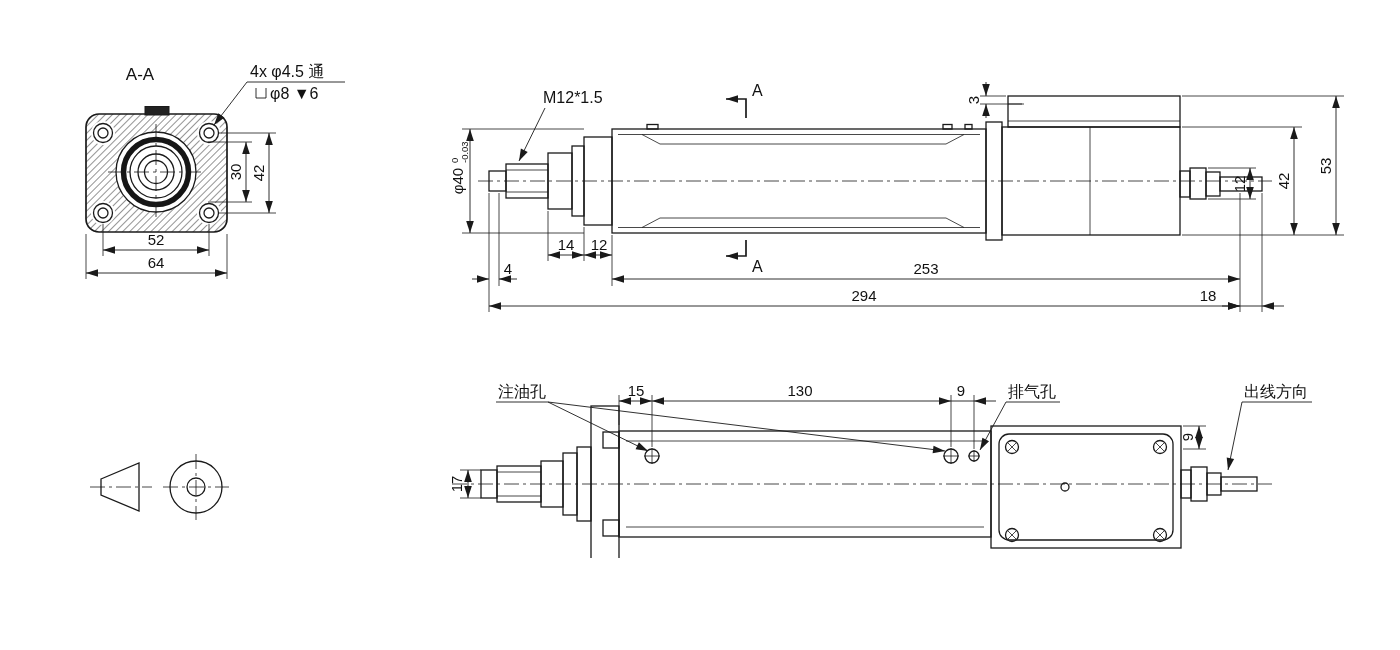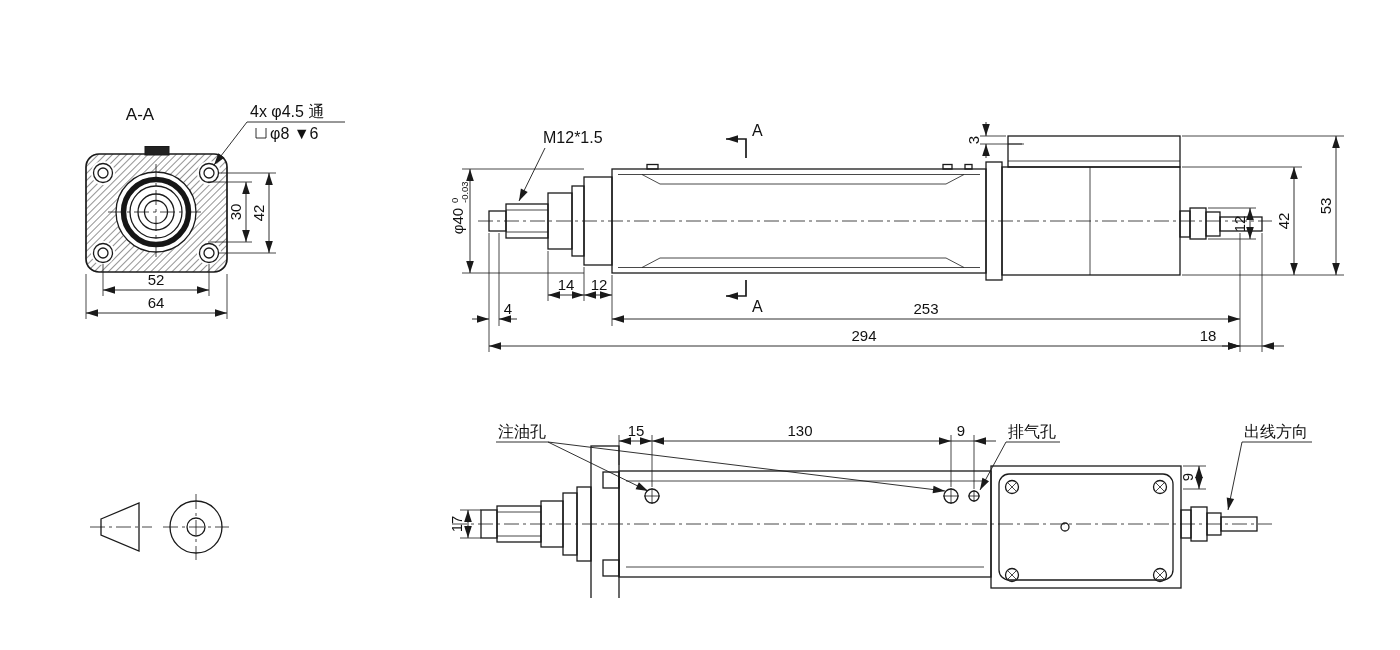--- a/index.html
+++ b/index.html
@@ -1,17 +1,17 @@
 <!DOCTYPE html>
 <html><head>
 <meta charset="utf-8">
 <style>
   html,body{margin:0;padding:0;background:#ffffff;}
   .canvas{width:1400px;height:558px;background:#ffffff;position:relative;overflow:hidden;
-          font-family:"Liberation Sans",sans-serif;margin-top:40px;}
+          font-family:"Liberation Sans",sans-serif;}
   svg text{fill:#111;}
   .ln  {fill:none;stroke:#1a1a1a;stroke-width:1.3;stroke-linejoin:miter;}
   .lnF {fill:#ffffff;stroke:#1a1a1a;stroke-width:1.3;stroke-linejoin:miter;}
   .thk {fill:none;stroke:#1a1a1a;stroke-width:1.7;}
   .thin{fill:none;stroke:#1a1a1a;stroke-width:0.8;}
   .dim {fill:none;stroke:#1a1a1a;stroke-width:0.9;}
   .cl  {fill:none;stroke:#1a1a1a;stroke-width:0.8;stroke-dasharray:15 4 3 4;}
   .txt {font-size:15px;text-anchor:middle;font-family:"Liberation Sans",sans-serif;}
   .txtS{font-size:9.5px;text-anchor:start;font-family:"Liberation Sans",sans-serif;}
   .lbl {font-size:16px;text-anchor:start;font-family:"Liberation Sans",sans-serif;}

